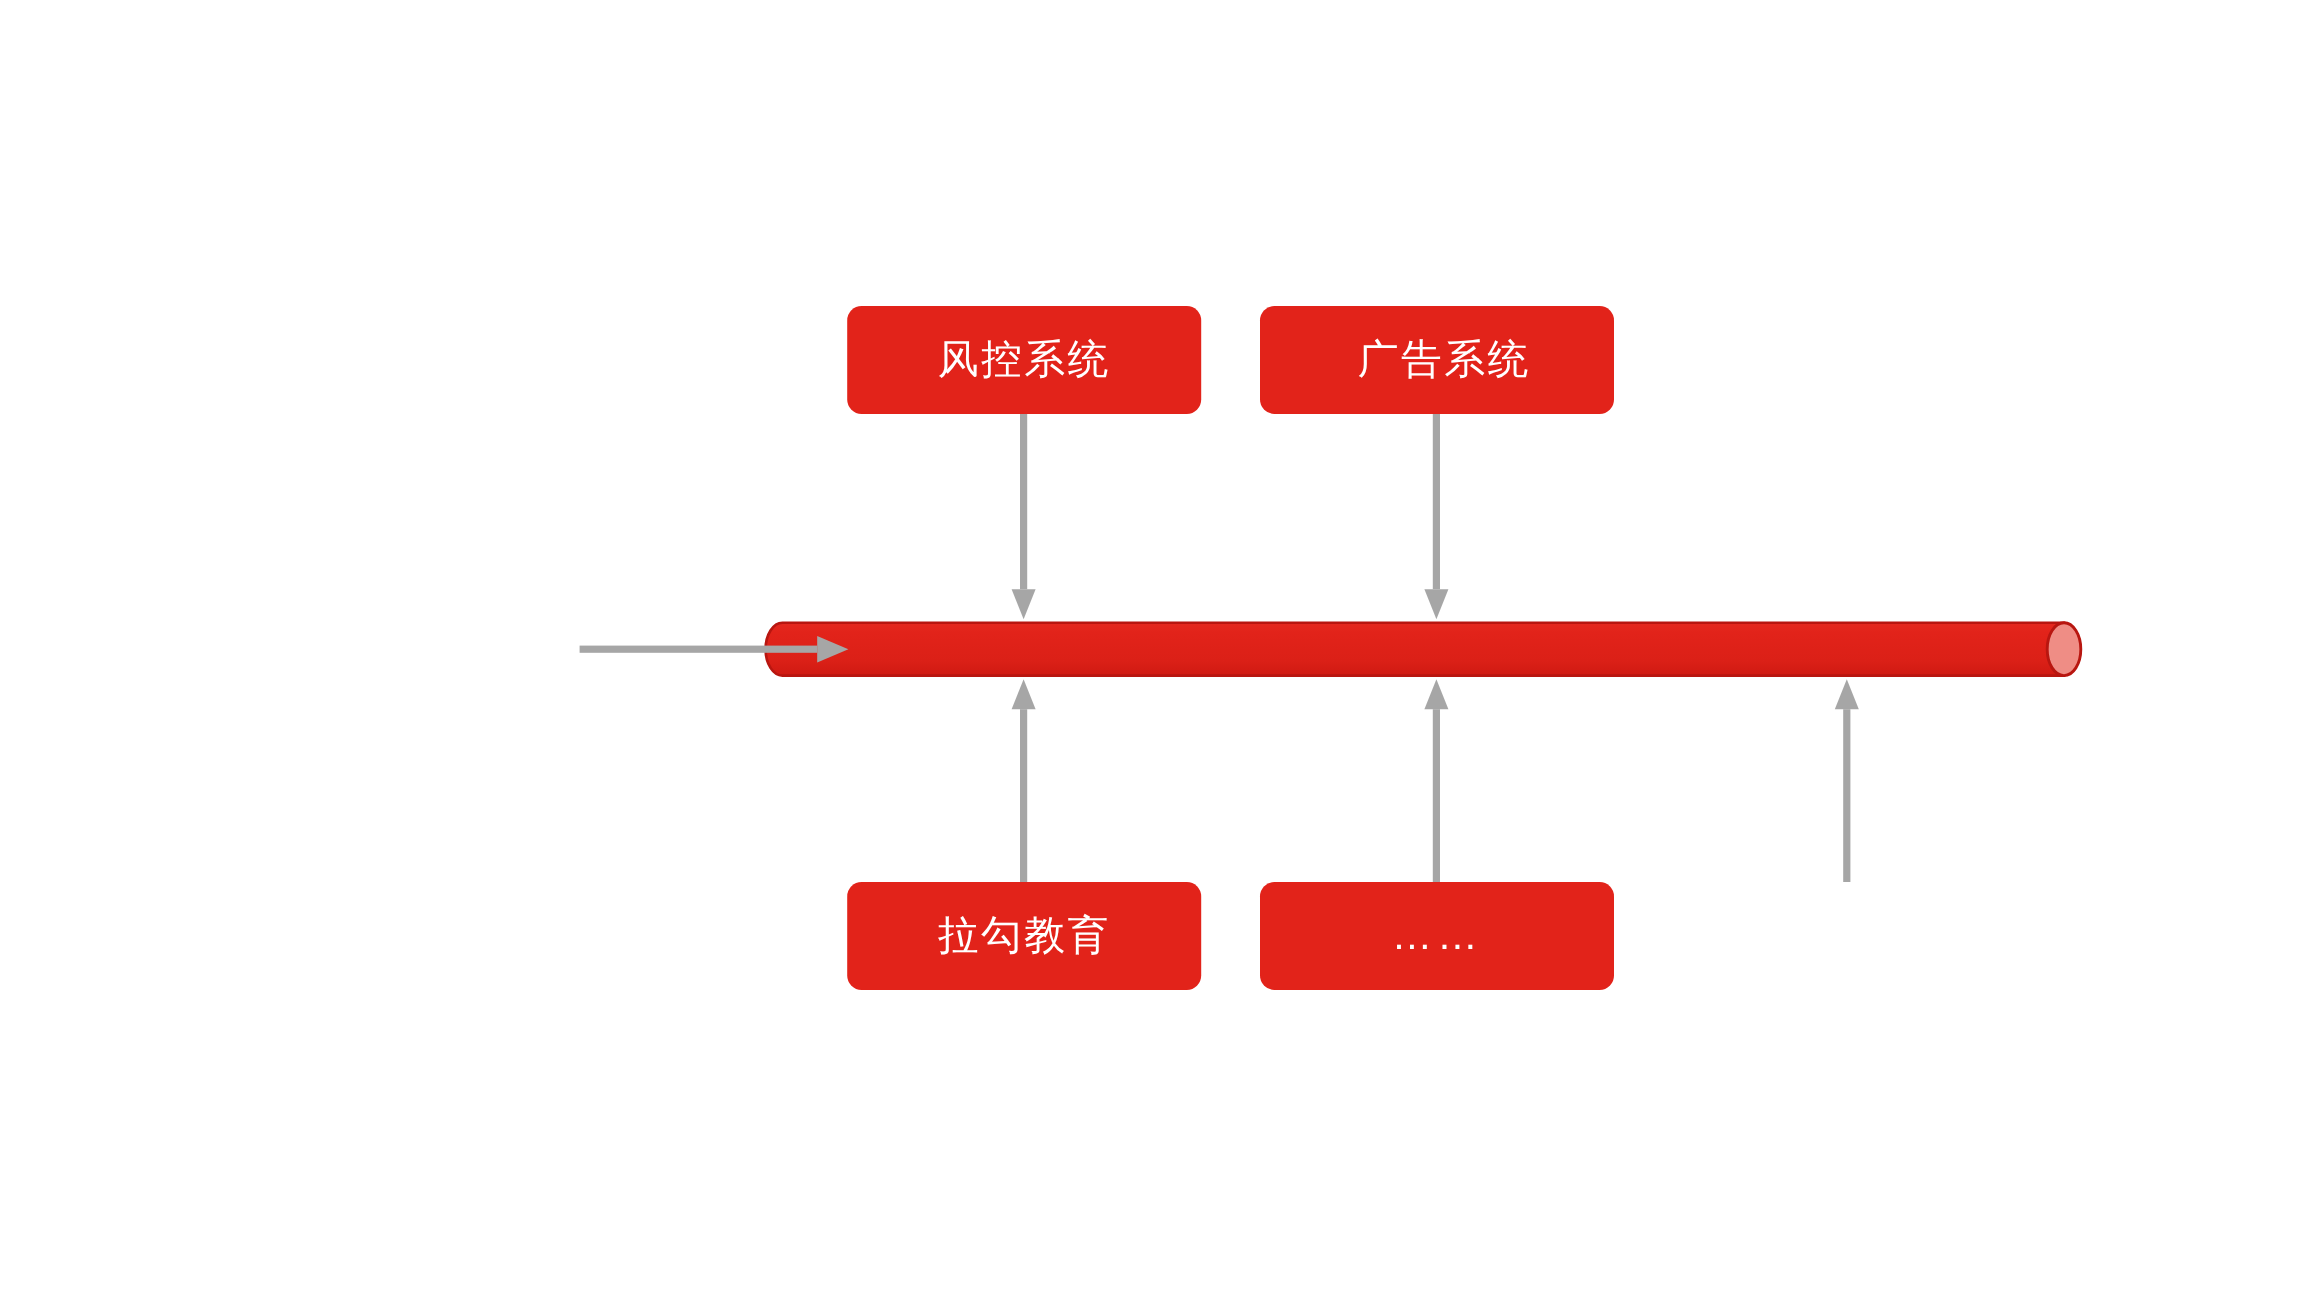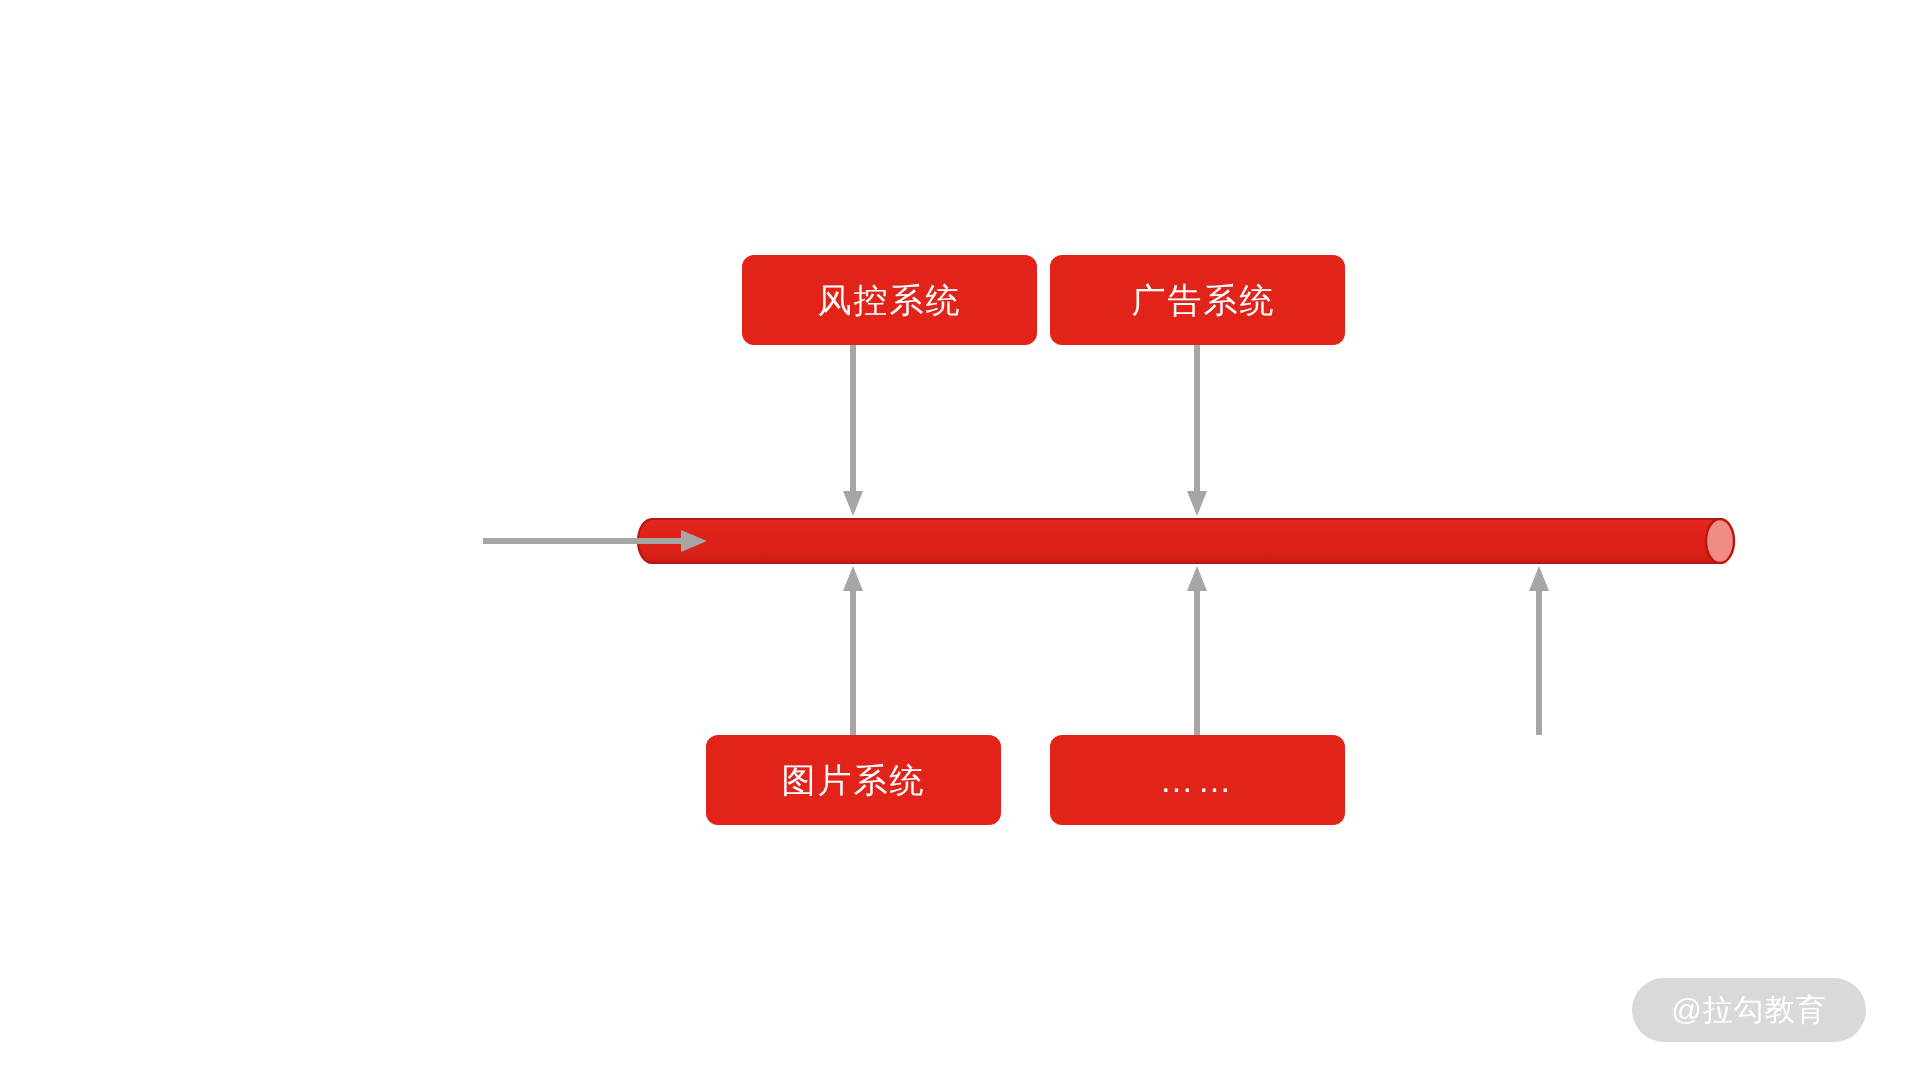--- a/index.html
+++ b/index.html
@@ -128,35 +128,32 @@
         <polygon points="1187,591 1207,591 1197,566"></polygon>
       </g>
 
       <g>
         <rect x="1536" y="591" width="6" height="144"></rect>
         <polygon points="1529,591 1549,591 1539,566"></polygon>
       </g>
     </g>
   </svg>
 
-  <div class="node-box" style="left:706px; top:255px; width:295px; height:90px;margin-left:36px;">
+  <div class="node-box" style="left:706px; top:255px; width:295px; height:90px;">
     <span class="node-label">风控系统</span>
   </div>
 
   <div class="node-box" style="left:1050px; top:255px; width:295px; height:90px;padding-left:12px;">
     <span class="node-label">广告系统</span>
   </div>
 
 
   <div class="node-box" style="left:706px; top:735px; width:295px; height:90px;">
-    <span class="node-label">图片系统</span>
+    <span class="node-label">拉勾教育</span>
   </div>
 
   <div class="node-box" style="left:1050px; top:735px; width:295px; height:90px;">
     <span class="node-label dots">……</span>
   </div>
 
 
-  <div id="watermark">
-    <span class="wm-text">@拉勾教育</span>
-  </div>
 
 </div>
 
 </body></html>

